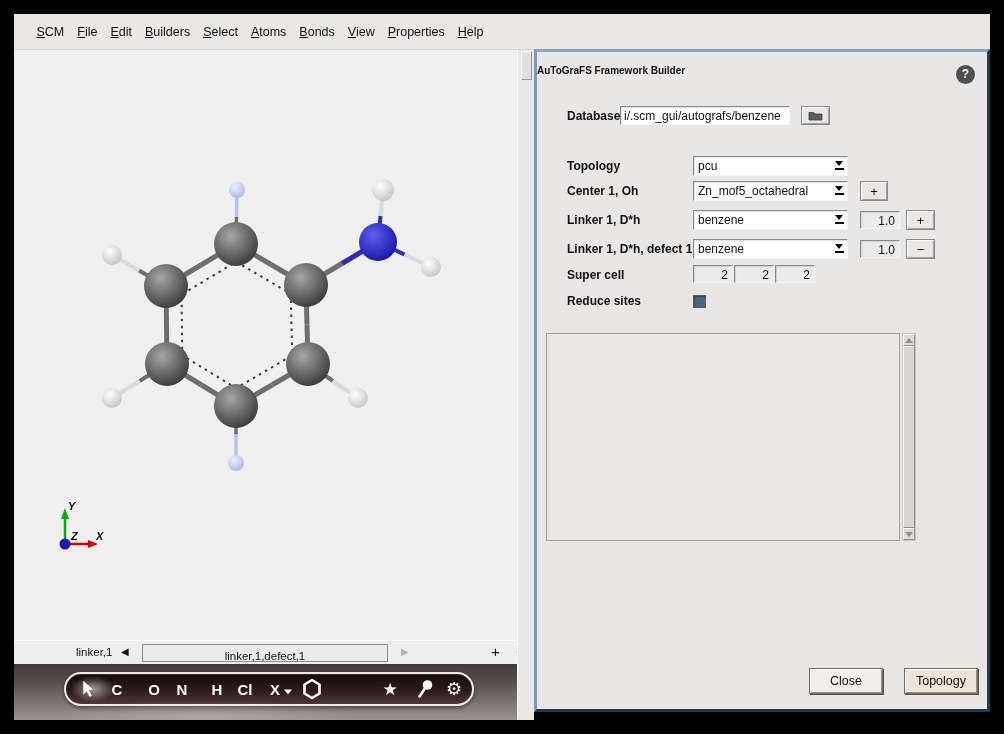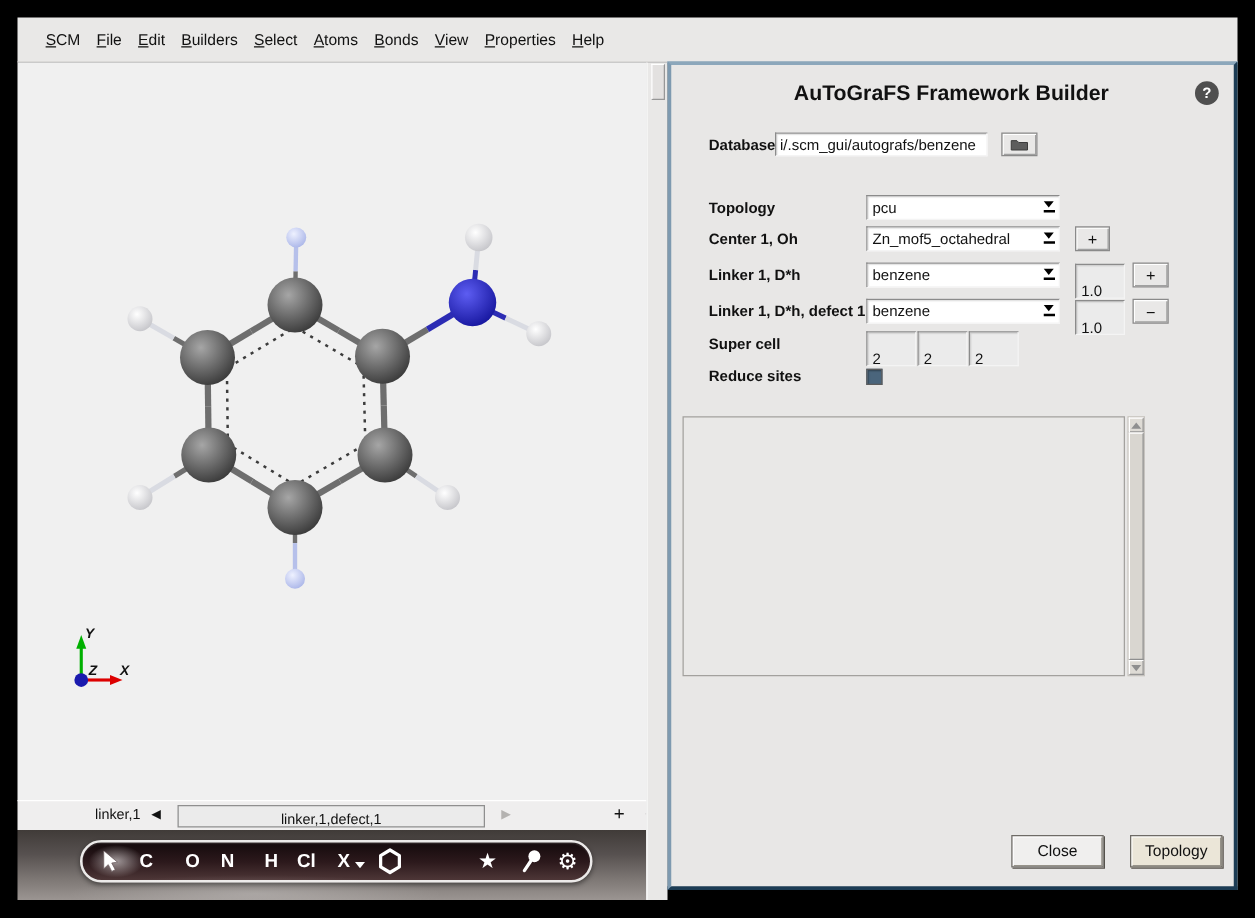--- a/index.html
+++ b/index.html
@@ -53,29 +53,29 @@
 
   
   .splitter{position:absolute;left:503px;top:36px;width:17px;height:670px;background:#e9e8e7;
     border-left:1px solid #fff;box-sizing:border-box;}
   .splitter-grip{position:absolute;left:3px;top:1px;width:9px;height:27px;background:#e3e1e0;
     border:1px solid #fff;border-right-color:#979797;border-bottom-color:#979797;}
 
   
   .panel{position:absolute;left:520px;top:35px;width:456px;height:663px;box-sizing:border-box;
     background:#e8e7e6;border:3px solid;border-color:#8ca7bb #1c3c54 #1c3c54 #7e9ab0;font-size:12px;}
-  .panel-title{position:absolute;left:0;top:13px;width:350px;text-align:right;
-    font-weight:bold;font-size:17px;}
+  .panel-title{position:absolute;left:0;top:13px;width:350px;text-align:left;
+    font-weight:bold;font-size:10px;}
   .help-btn{position:absolute;left:419px;top:13px;width:19px;height:19px;border-radius:50%;
     background:#4f4f4f;color:#fff;font-weight:bold;font-size:12px;text-align:center;line-height:19px;}
   .flabel{position:absolute;left:14px;font-weight:bold;line-height:20px;padding-left:16px;}
   .entry{position:absolute;box-sizing:border-box;border:1px solid;line-height:16px;
     border-color:#8b8b8b #f4f4f4 #f4f4f4 #8b8b8b;box-shadow:inset 1px 1px 1px rgba(0,0,0,.12);}
   .entry.white{background:#fff;padding:1px 3px;}
-  .entry.gray{background:#ebebeb;padding:13px 4px;}
+  .entry.gray{background:#ebebeb;text-align:right;padding:1px 4px;}
   .combo{position:absolute;box-sizing:border-box;width:155px;height:20px;background:#fff;
     border:1px solid;border-color:#8b8b8b #f4f4f4 #f4f4f4 #8b8b8b;padding:1px 16px 1px 4px;
     line-height:16px;box-shadow:inset 1px 1px 1px rgba(0,0,0,.12);white-space:nowrap;overflow:hidden;}
   .combo-arrow{position:absolute;right:3px;top:4px;width:10px;}
   .combo-arrow .tri{width:0;height:0;margin:0 auto;border-left:4.5px solid transparent;
     border-right:4.5px solid transparent;border-top:5px solid #000;}
   .combo-arrow .bar{width:9px;height:2px;background:#000;margin:2px auto 0;}
   .btn{position:absolute;box-sizing:border-box;background:#e9e8e7;border:1px solid #8a8a8a;
     box-shadow:inset 1px 1px 0 #fff, inset -1px -1px 0 #a0a0a0;
     display:flex;align-items:center;justify-content:center;font-size:13px;}

